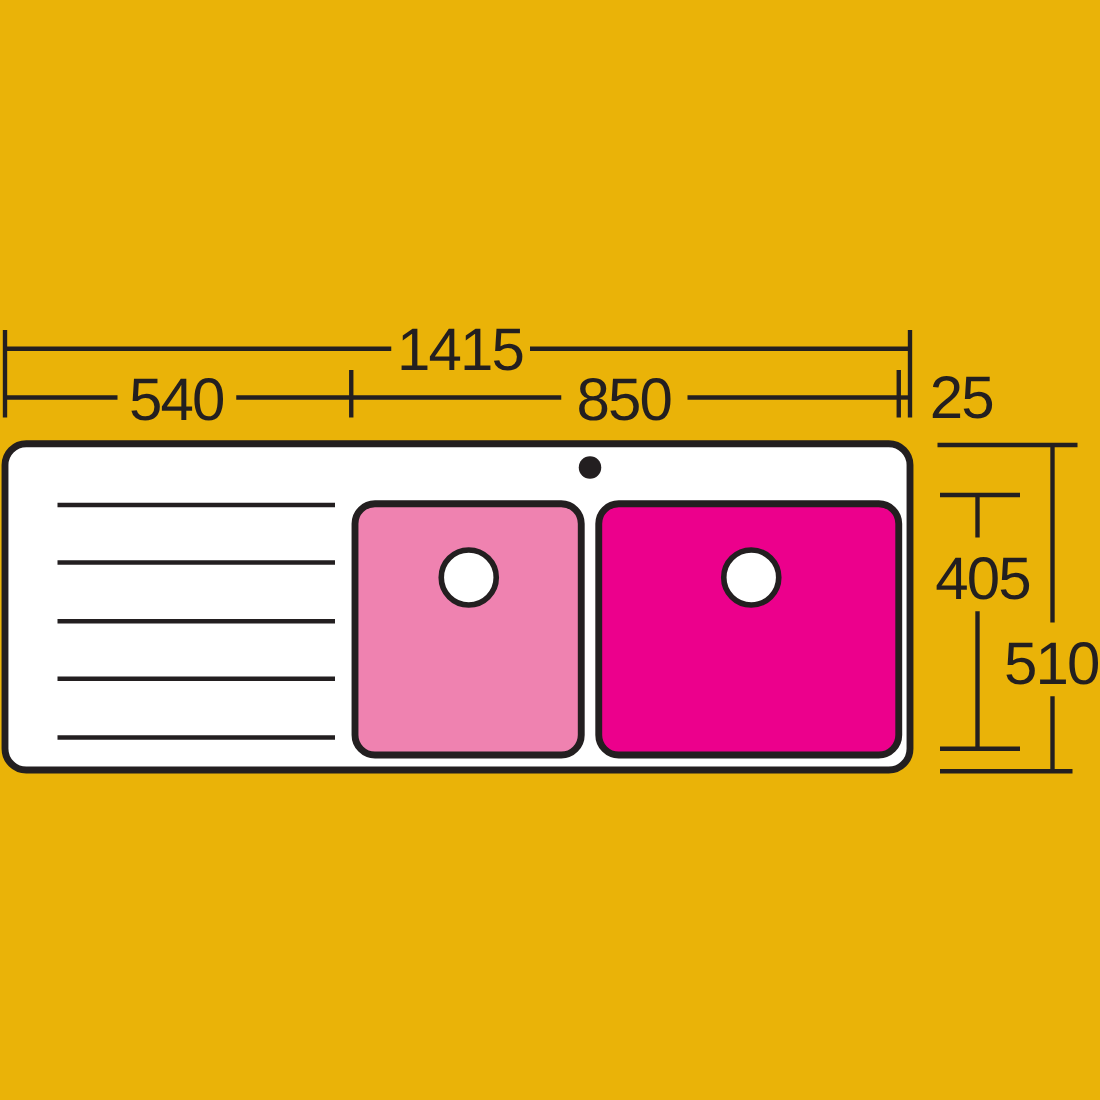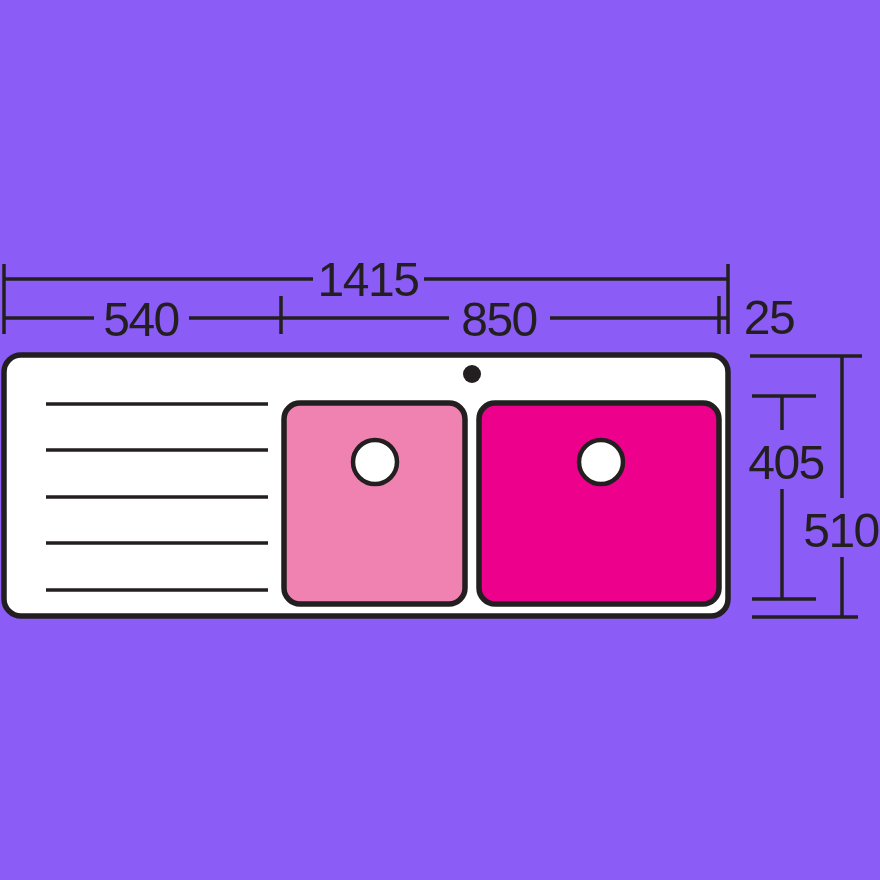--- a/index.html
+++ b/index.html
@@ -7,21 +7,21 @@
     padding: 0;
     background: #ffffff;
     width: 880px;
     height: 880px;
     overflow: hidden;
   }
   .stage {
     position: relative;
     width: 880px;
     height: 880px;
-    background: #8b5cf6;
+    background: #eab308;
   }
   svg {
     display: block;
   }
   text {
     font-family: "Liberation Sans", sans-serif;
     font-size: 48px;
     letter-spacing: -1.5px;
     fill: #231F20;
   }

